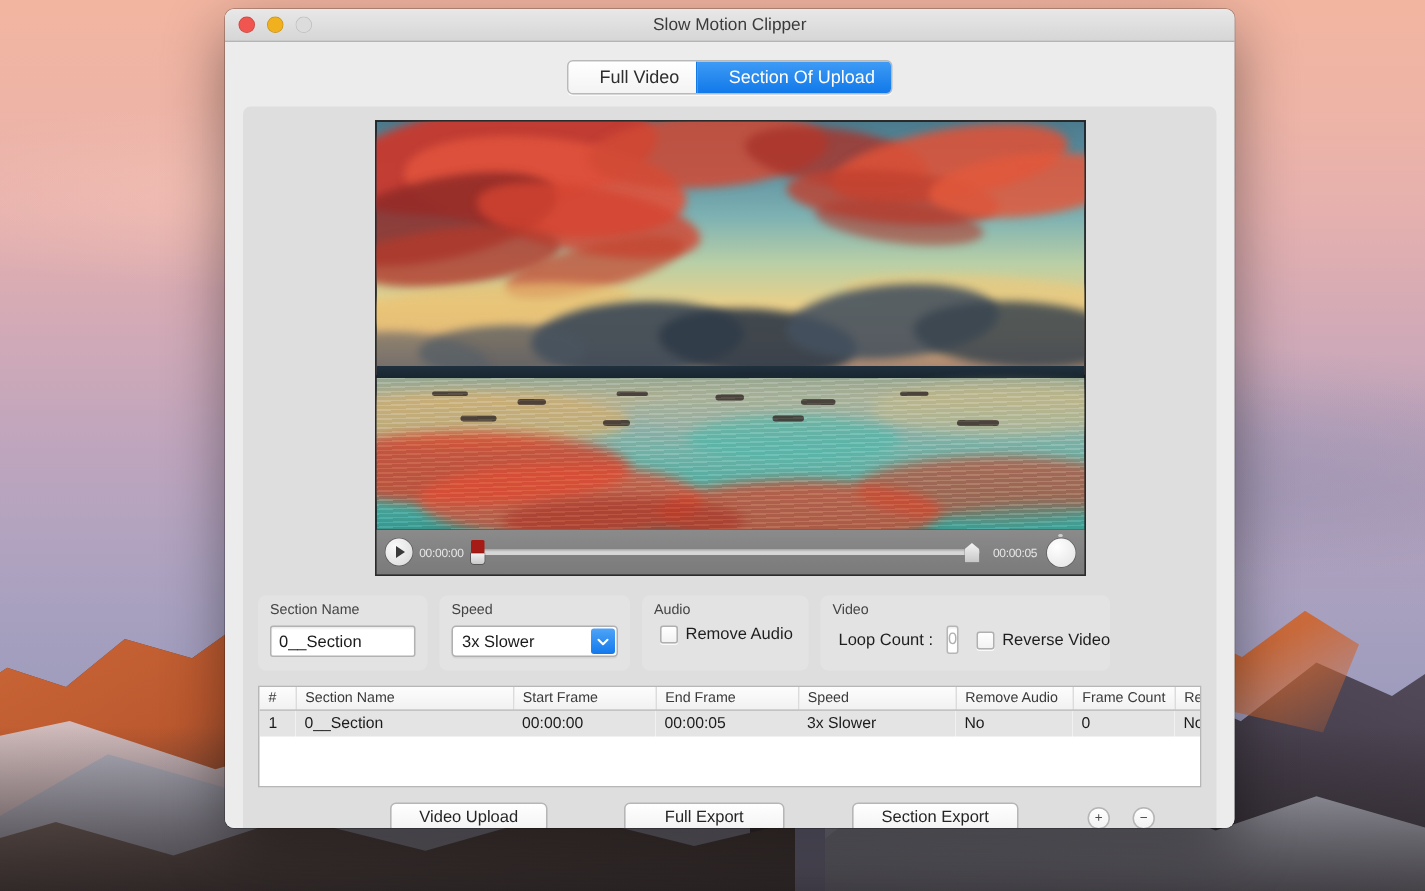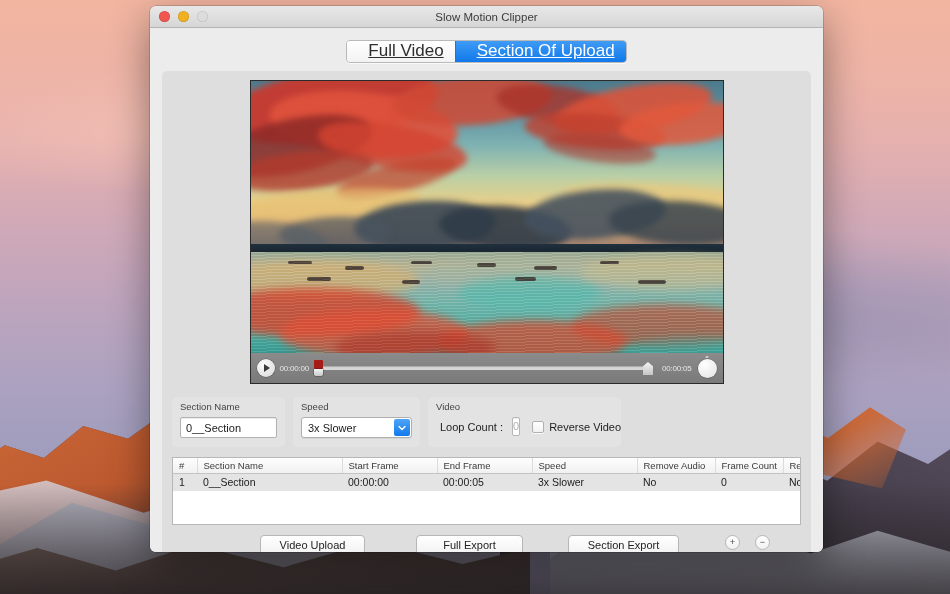--- a/index.html
+++ b/index.html
@@ -134,27 +134,26 @@
   }
   #tabbar { display:flex; justify-content:center; margin:2px 0 8px 0; }
   .seg {
     display:flex;
     border:1px solid #b9b9b9;
     border-radius:4px;
     overflow:hidden;
     box-shadow: 0 1px 0 rgba(255,255,255,.7);
   }
   .seg-btn {
-    font-size:17px;
+    font-size:12px;
     padding:3px 11px 4px 21px;
     background: linear-gradient(180deg,#ffffff 0%, #f3f3f3 100%);
     color:#2e2e2e;
     line-height:14px;
     cursor:default;
-    text-decoration:underline;
   }
   .seg-btn + .seg-btn { border-left:1px solid #b9b9b9; }
   .seg-btn.active {
     background: linear-gradient(180deg,#3f9bf5 0%, #1179ea 100%);
     color:#fff;
     border-left-color:#1179ea;
   }
 
   #inner-panel {
     flex:1 1 auto;
@@ -403,21 +402,21 @@
     font-size:10.5px; color:#1b1b1b;
     padding:2px 0 2px 6px;
     height:17px;
     white-space:nowrap; overflow:hidden;
   }
   tbody tr.sel td { background:#e4e4e4; }
 
   
   #bottom-row {
     margin-top:10px;
-    display:flex; align-items:flex-start;
+    display:flex; align-items:center;
     padding:0 2px;
   }
   .pill {
     font-size:11px; color:#242424;
     background: linear-gradient(180deg,#ffffff 0%, #f2f2f2 100%);
     border:1px solid #b6b6b6;
     border-radius:4px;
     height:20px; line-height:18px;
     text-align:center;
     box-shadow: 0 1px 0 rgba(0,0,0,.05);
@@ -555,20 +554,29 @@
                 <span class="popup-label">3x Slower</span>
                 <span class="popup-arrow">
                   <svg width="8" height="6" viewBox="0 0 8 6">
                       <path d="M1 1.5 L4 4.5 L7 1.5" fill="none" stroke="#ffffff" stroke-width="1.4" stroke-linecap="round" stroke-linejoin="round"></path>
                     </svg>
                 </span>
               </div>
             </div>
           </div>
 
+          <div class="group g-audio">
+            <div class="group-title">Audio</div>
+            <div class="group-body" style="padding-left:4px;">
+              <div class="chk">
+                <span class="chk-box"></span>
+                <span class="chk-label">Remove Audio</span>
+              </div>
+            </div>
+          </div>
 
           <div class="group g-video">
             <div class="group-title">Video</div>
             <div class="group-body" style="padding-left:4px; gap:9px;">
               <span class="inline-label">Loop Count :</span>
               <span class="loop-field">0</span>
               <div class="chk" style="margin-left:3px;">
                 <span class="chk-box"></span>
                 <span class="chk-label">Reverse Video</span>
               </div>

